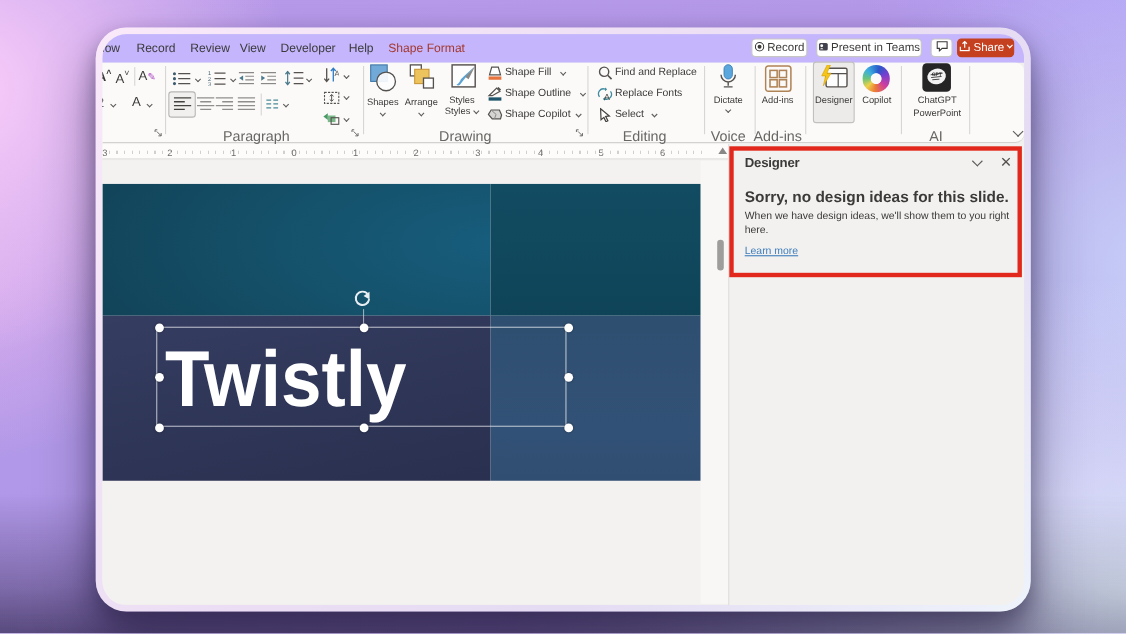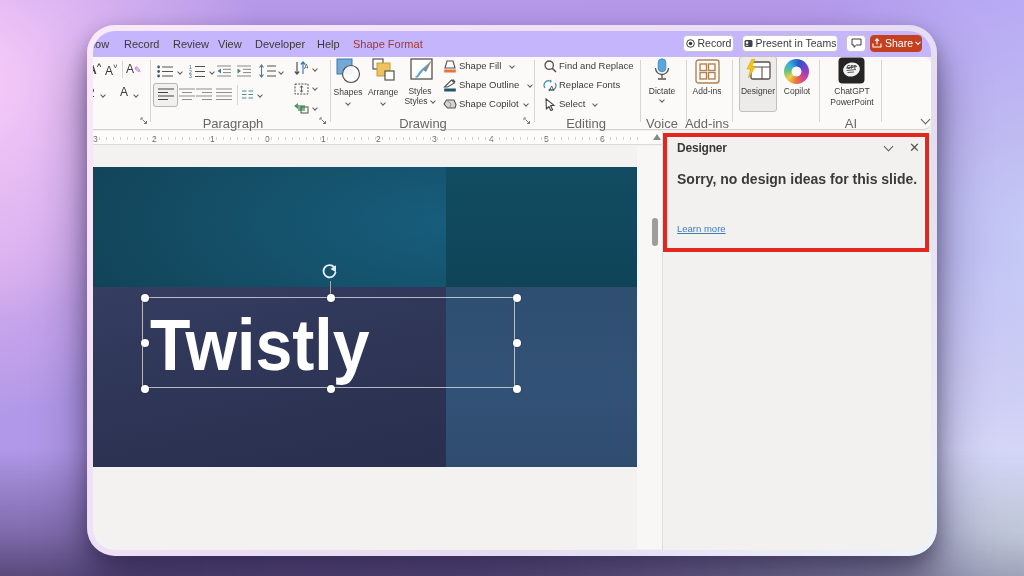--- a/index.html
+++ b/index.html
@@ -43,21 +43,21 @@
   .rtext { position:absolute; font-size:9.5px; color:#3b3a39; white-space:nowrap; }
 
   
   .ruler { position:absolute; left:0; top:100px; width:100%; height:14px; background:#fdfcfb; border-bottom:1px solid #dddbd9; }
   .ruler .num { position:absolute; top:3px; font-size:8.5px; color:#6e6c6a; }
   .ticks { position:absolute; top:6px; height:3px;
     background:repeating-linear-gradient(90deg, #d2d0ce 0 1px, transparent 1px 6.9px); height:2.5px; }
 
   
   .workspace { position:absolute; left:0; top:115px; width:100%; height:403px; background:#f4f2f1; }
-  .slide { position:absolute; left:0; top:21px; width:544px; height:300px; overflow:hidden;padding-left:41px; }
+  .slide { position:absolute; left:0; top:21px; width:544px; height:270px; overflow:hidden;padding-left:41px; }
   .q-tl { position:absolute; left:0; top:0; width:353px; height:120px;
     background:radial-gradient(130% 155% at 102% 45%, #175d7d 0%, #144f67 50%, #113f53 100%); }
   .q-tr { position:absolute; left:353px; top:0; width:191px; height:120px;
     background:linear-gradient(to bottom, #124c62 0%, #0f4458 100%); }
   .q-bl { position:absolute; left:0; top:120px; width:353px; height:262px;
     background:linear-gradient(168deg, #353d61 0%, #2b3252 55%, #272d49 100%); }
   .q-br { position:absolute; left:353px; top:120px; width:191px; height:262px;
     background:linear-gradient(to bottom, #2f4f71 0%, #325176 40%, #2c4767 100%); }
   .twistly { position:absolute; left:57px; top:148px; color:#fff; font-weight:bold; font-size:72px; letter-spacing:0; line-height:60px; transform:scaleX(0.92); transform-origin:0 0; }
   .selbox { position:absolute; left:49px; top:130px; width:373px; height:91px; border:1px solid rgba(255,255,255,0.65); }
@@ -404,18 +404,19 @@
       </line></div>
     </div>
     <div class="sb-up" style="left:560px; top:103px"></div>
     <div class="sb-thumb" style="left:559px; top:187px; height:28px"></div>
 
     <div class="panel">
       <div style="position:absolute; left:14px; top:10px; font-size:12px; font-weight:bold; letter-spacing:-0.2px; color:#3b3a39">Designer</div>
       <div class="cvd" style="left:222px; top:12px; width:7px; height:7px; border-width:1.5px"></div>
       <div style="position:absolute; left:246px; top:9px; font-size:13px; color:#55514e">✕</div>
       <div style="position:absolute; left:14px; top:40px; font-size:14px; font-weight:bold; color:#3b3a39">Sorry, no design ideas for this slide.</div>
+      <div style="position:absolute; left:14px; top:60px; width:242px; font-size:9.5px; color:#3b3a39; line-height:12.5px">When we have design ideas, we'll show them to you right here.</div>
       <div style="position:absolute; left:14px; top:92px; font-size:9.5px; color:#3f7dbc; text-decoration:underline">Learn more</div>
     </div>
     <div class="redbox"></div>
 
   </div>
   </div>
 
 </body></html>

